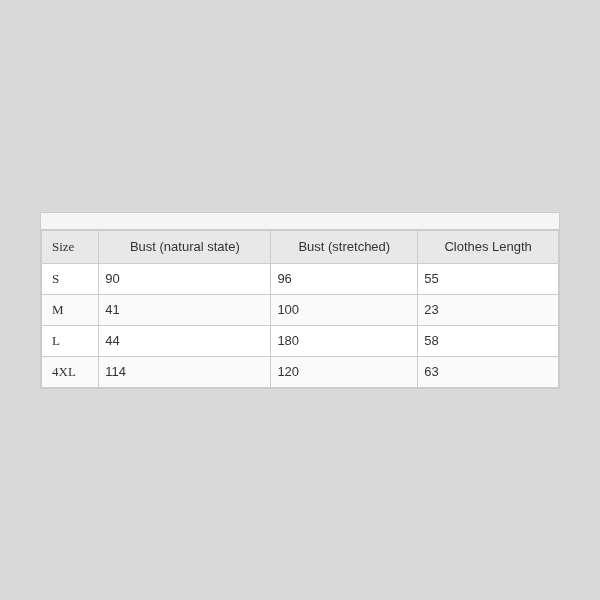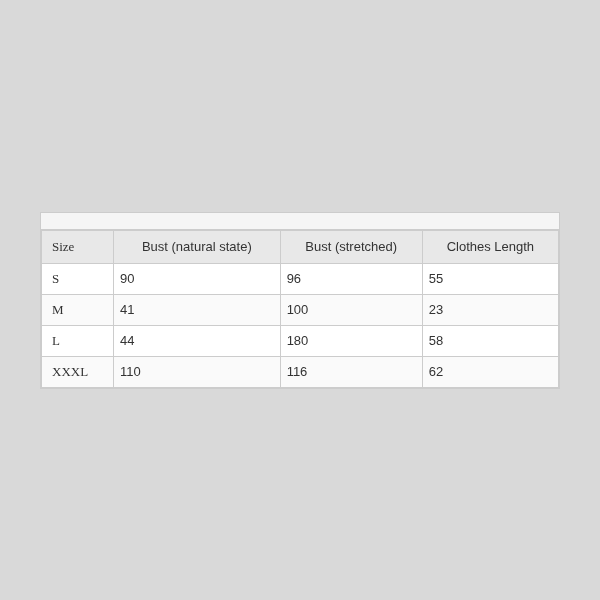--- a/index.html
+++ b/index.html
@@ -93,20 +93,20 @@
           <td>100</td>
           <td>23</td>
         </tr>
         <tr>
           <td>L</td>
           <td>44</td>
           <td>180</td>
           <td>58</td>
         </tr>
         <tr>
-          <td>XXXL</td>
-          <td>110</td>
-          <td>116</td>
-          <td>62</td>
+          <td>4XL</td>
+          <td>114</td>
+          <td>120</td>
+          <td>63</td>
         </tr>
       </tbody>
   </table>
 </div>
 
 </body></html>

